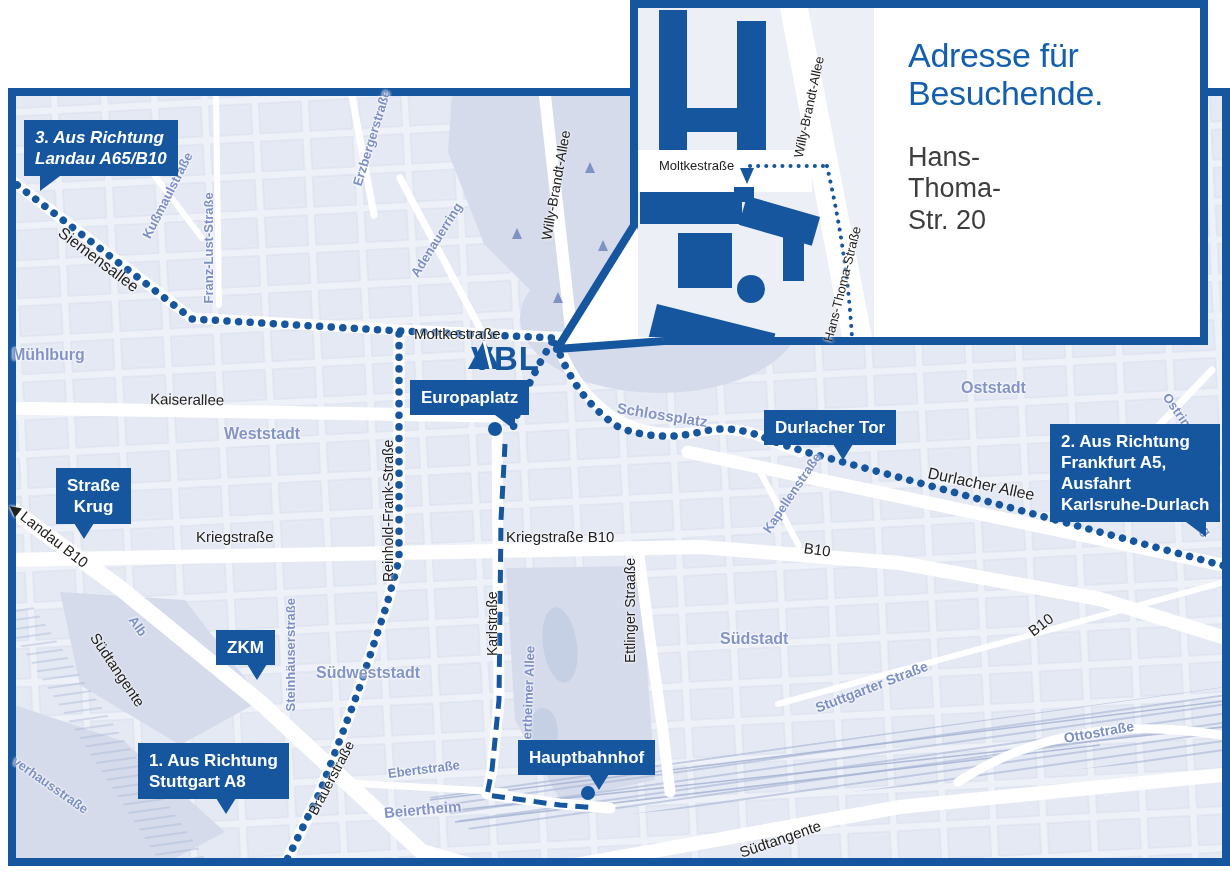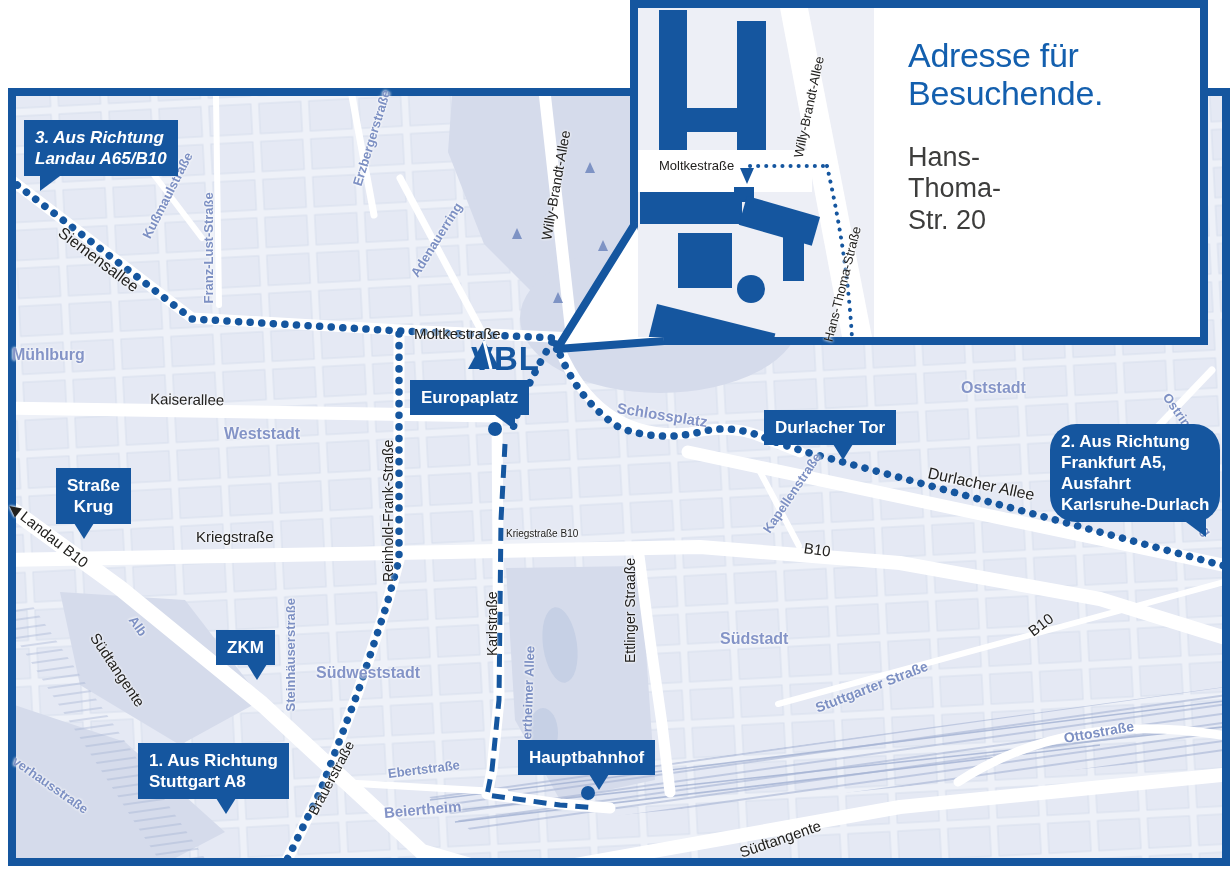--- a/index.html
+++ b/index.html
@@ -184,21 +184,21 @@
       <div class="mlabel dark" style="left: 150px; top: 390px; font-size: 15px; transform: rotate(1deg);">Kaiserallee</div>
       <div class="mlabel area" style="left: 224px; top: 425px; font-size: 16px; transform: rotate(0deg);">Weststadt</div>
       <div class="mlabel area" style="left: 617px; top: 399px; font-size: 15px; transform: rotate(9deg);">Schlossplatz</div>
       <div class="mlabel area" style="left: 961px; top: 379px; font-size: 16px; transform: rotate(0deg);">Oststadt</div>
       <div class="mlabel blue" style="left: 1166px; top: 387px; font-size: 13px; transform: rotate(55deg);">Ostring</div>
       <div class="mlabel blue" style="left: 1182px; top: 489px; font-size: 13px; transform: rotate(55deg);">Ostring</div>
       <div class="mlabel dark" style="left: 928px; top: 464px; font-size: 16px; transform: rotate(12deg);">Durlacher Allee</div>
       <div class="mlabel blue" style="left: 766px; top: 524px; font-size: 13px; transform: rotate(-56deg);">Kapellenstraße</div>
       <div class="mlabel dark" style="left: 10px; top: 496px; font-size: 15px; transform: rotate(38deg);">◀ Landau B10</div>
       <div class="mlabel dark" style="left: 196px; top: 528px; font-size: 15px; transform: rotate(0deg);">Kriegstraße</div>
-      <div class="mlabel dark" style="left: 506px; top: 528px; font-size: 10px; transform: rotate(0deg);">Kriegstraße B10</div>
+      <div class="mlabel dark" style="left: 506px; top: 528px; font-size: 15px; transform: rotate(0deg);">Kriegstraße B10</div>
       <div class="mlabel dark" style="left: 804px; top: 539px; font-size: 15px; transform: rotate(8deg);">B10</div>
       <div class="mlabel dark" style="left: 388px; top: 574px; font-size: 14px; transform: rotate(-90deg);">Reinhold-Frank-Straße</div>
       <div class="mlabel dark" style="left: 492px; top: 648px; font-size: 14px; transform: rotate(-90deg);">Karlstraße</div>
       <div class="mlabel dark" style="left: 630px; top: 655px; font-size: 14px; transform: rotate(-90deg);">Ettlinger Straaße</div>
       <div class="mlabel area" style="left: 720px; top: 630px; font-size: 16px; transform: rotate(0deg);">Südstadt</div>
       <div class="mlabel blue" style="left: 816px; top: 700px; font-size: 14px; transform: rotate(-21deg);">Stuttgarter Straße</div>
       <div class="mlabel dark" style="left: 94px; top: 626px; font-size: 15px; transform: rotate(56deg);">Südtangente</div>
       <div class="mlabel blue" style="left: 132px; top: 610px; font-size: 13px; transform: rotate(55deg);">Alb</div>
       <div class="mlabel blue" style="left: 290px; top: 704px; font-size: 13px; transform: rotate(-90deg);">Steinhäuserstraße</div>
       <div class="mlabel area" style="left: 316px; top: 664px; font-size: 16px; transform: rotate(0deg);">Südweststadt</div>
@@ -237,21 +237,21 @@
         <div class="tail tail-br"></div>
       </div>
       <div class="badge" style="left: 518px; top: 740px;">
         <div class="bline">Hauptbahnhof</div>
         <div class="tail tail-b2"></div>
       </div>
       <div class="badge" style="left: 764px; top: 410px;">
         <div class="bline">Durlacher Tor</div>
         <div class="tail tail-b2"></div>
       </div>
-      <div class="badge" style="left: 1050px; top: 424px; border-radius: 26px;">
+      <div class="badge" style="left: 1050px; top: 424px;">
         <div class="bline">2. Aus Richtung</div>
         <div class="bline">Frankfurt A5,</div>
         <div class="bline">Ausfahrt</div>
         <div class="bline">Karlsruhe-Durlach</div>
         <div class="tail tail-br"></div>
       </div>
     </div>
 
   <div class="inset-text">
     <div class="inset-heading">Adresse für Besuchende.</div>

